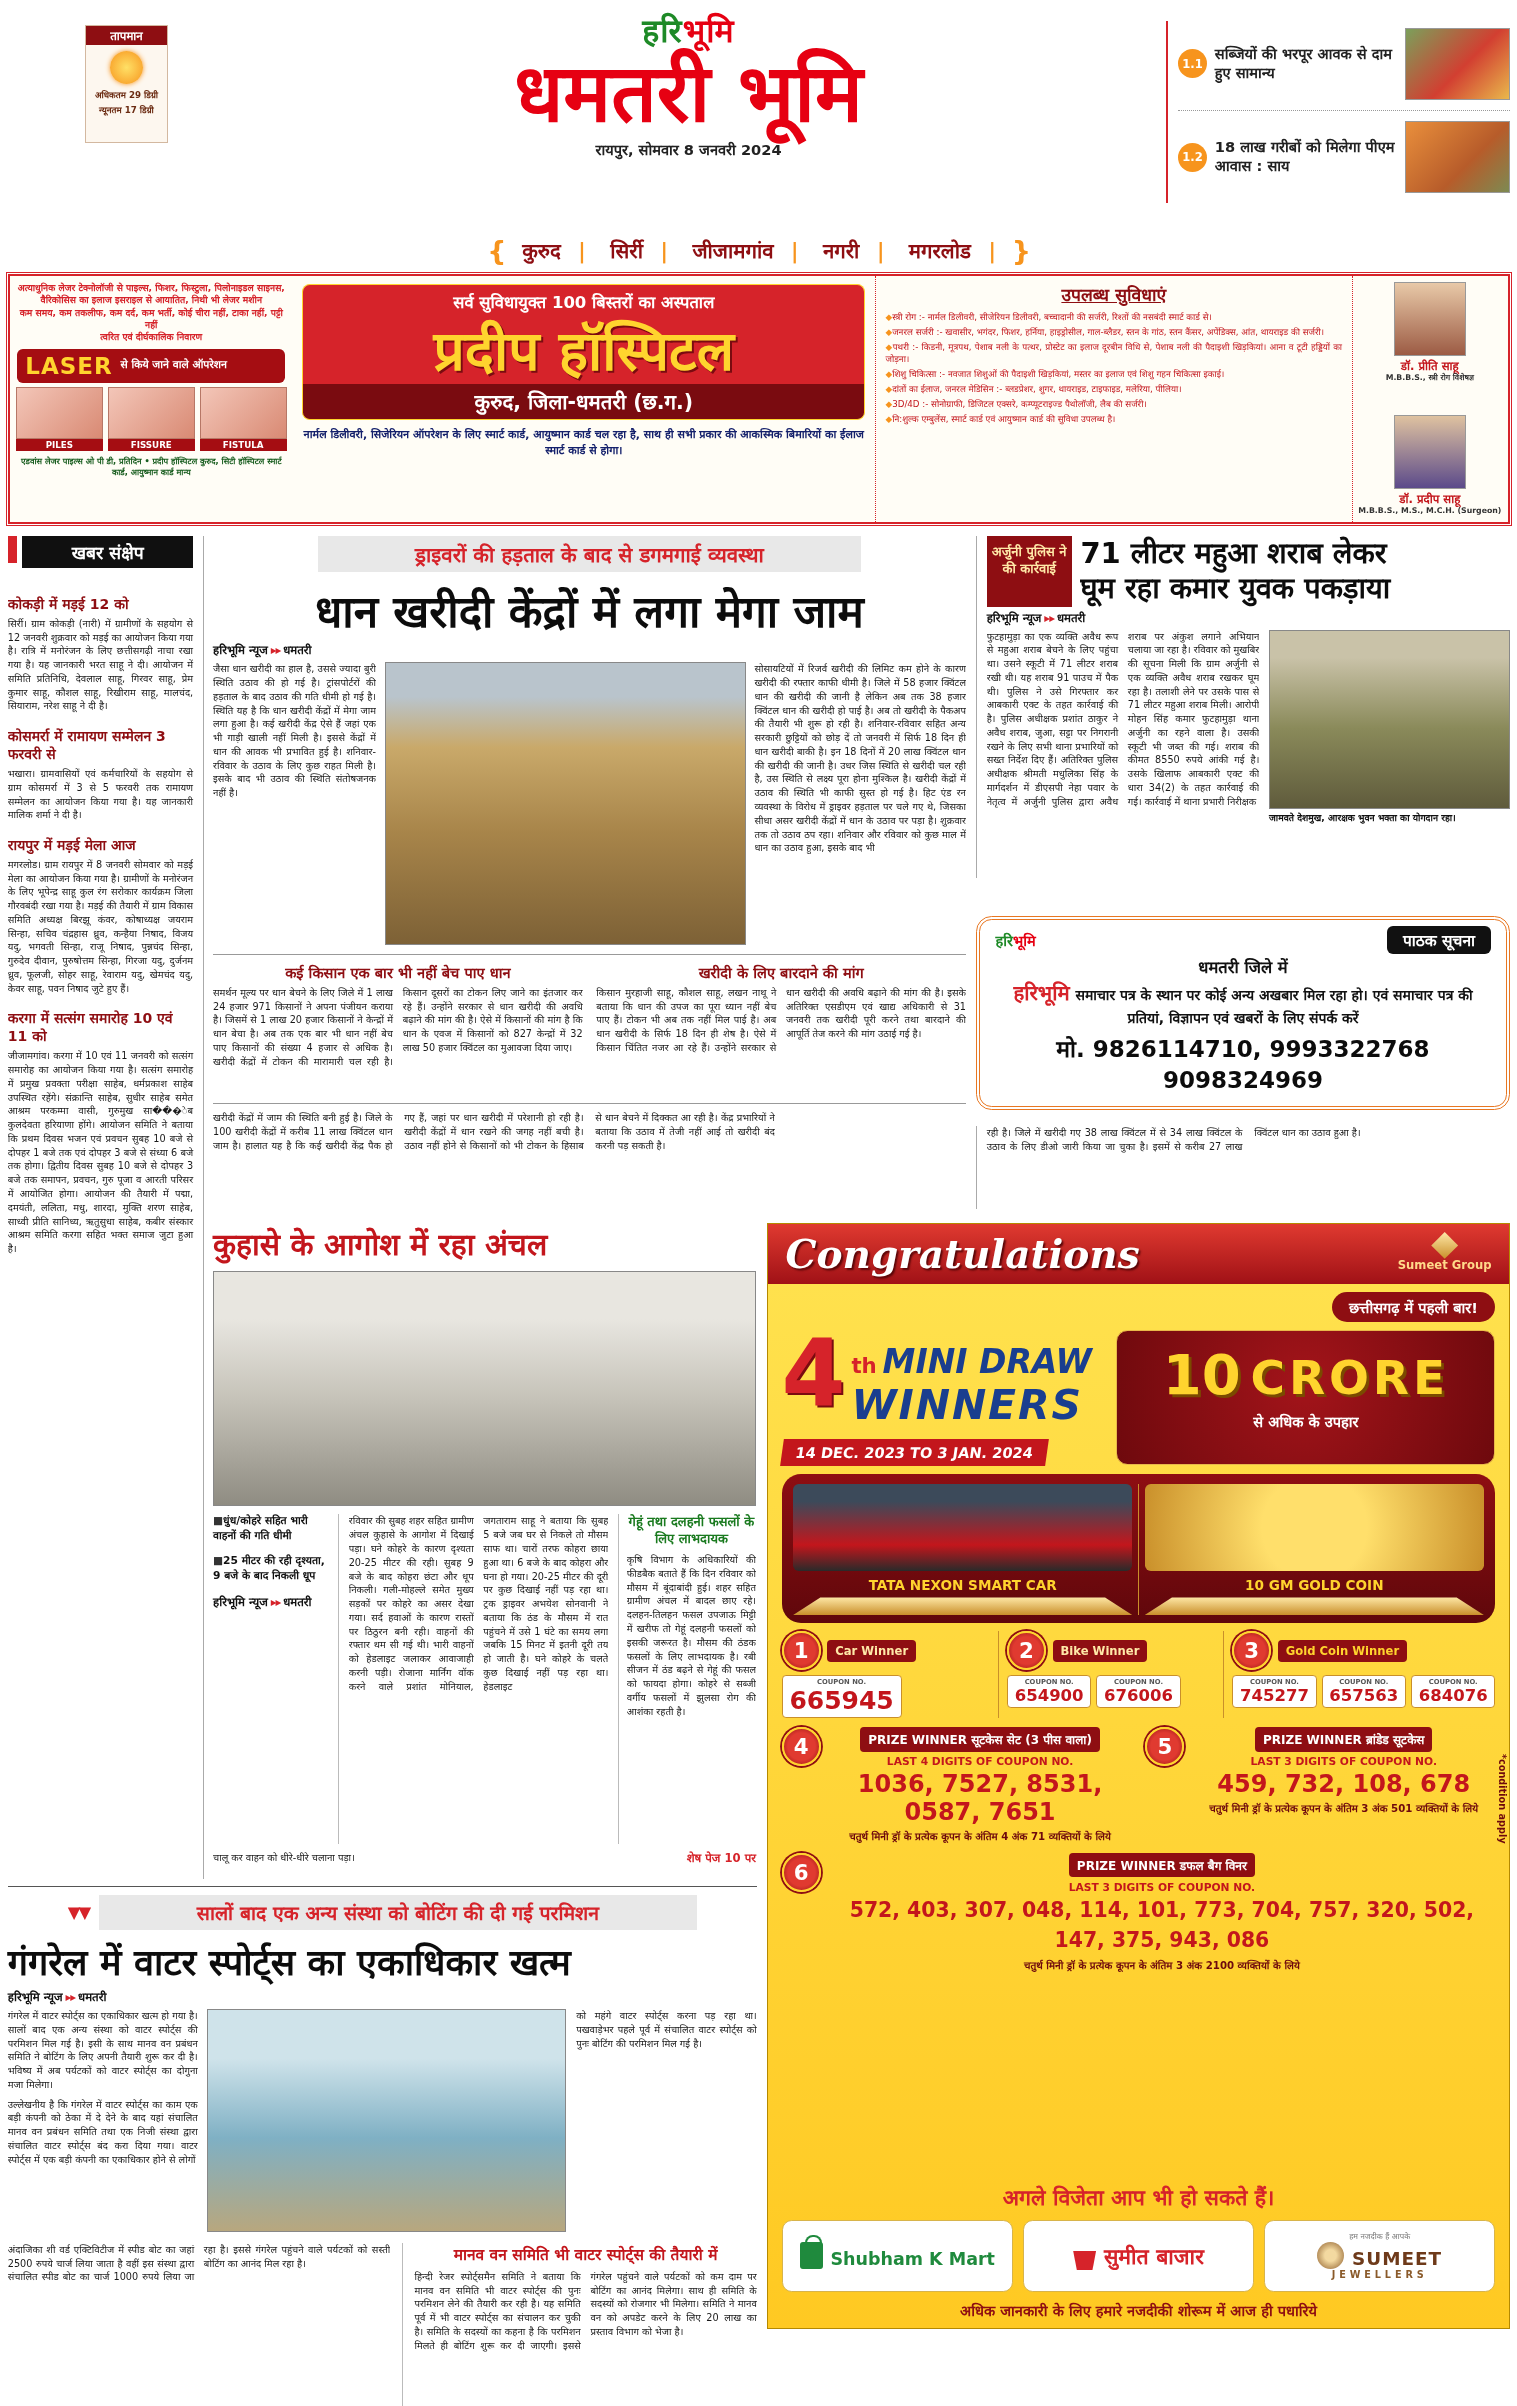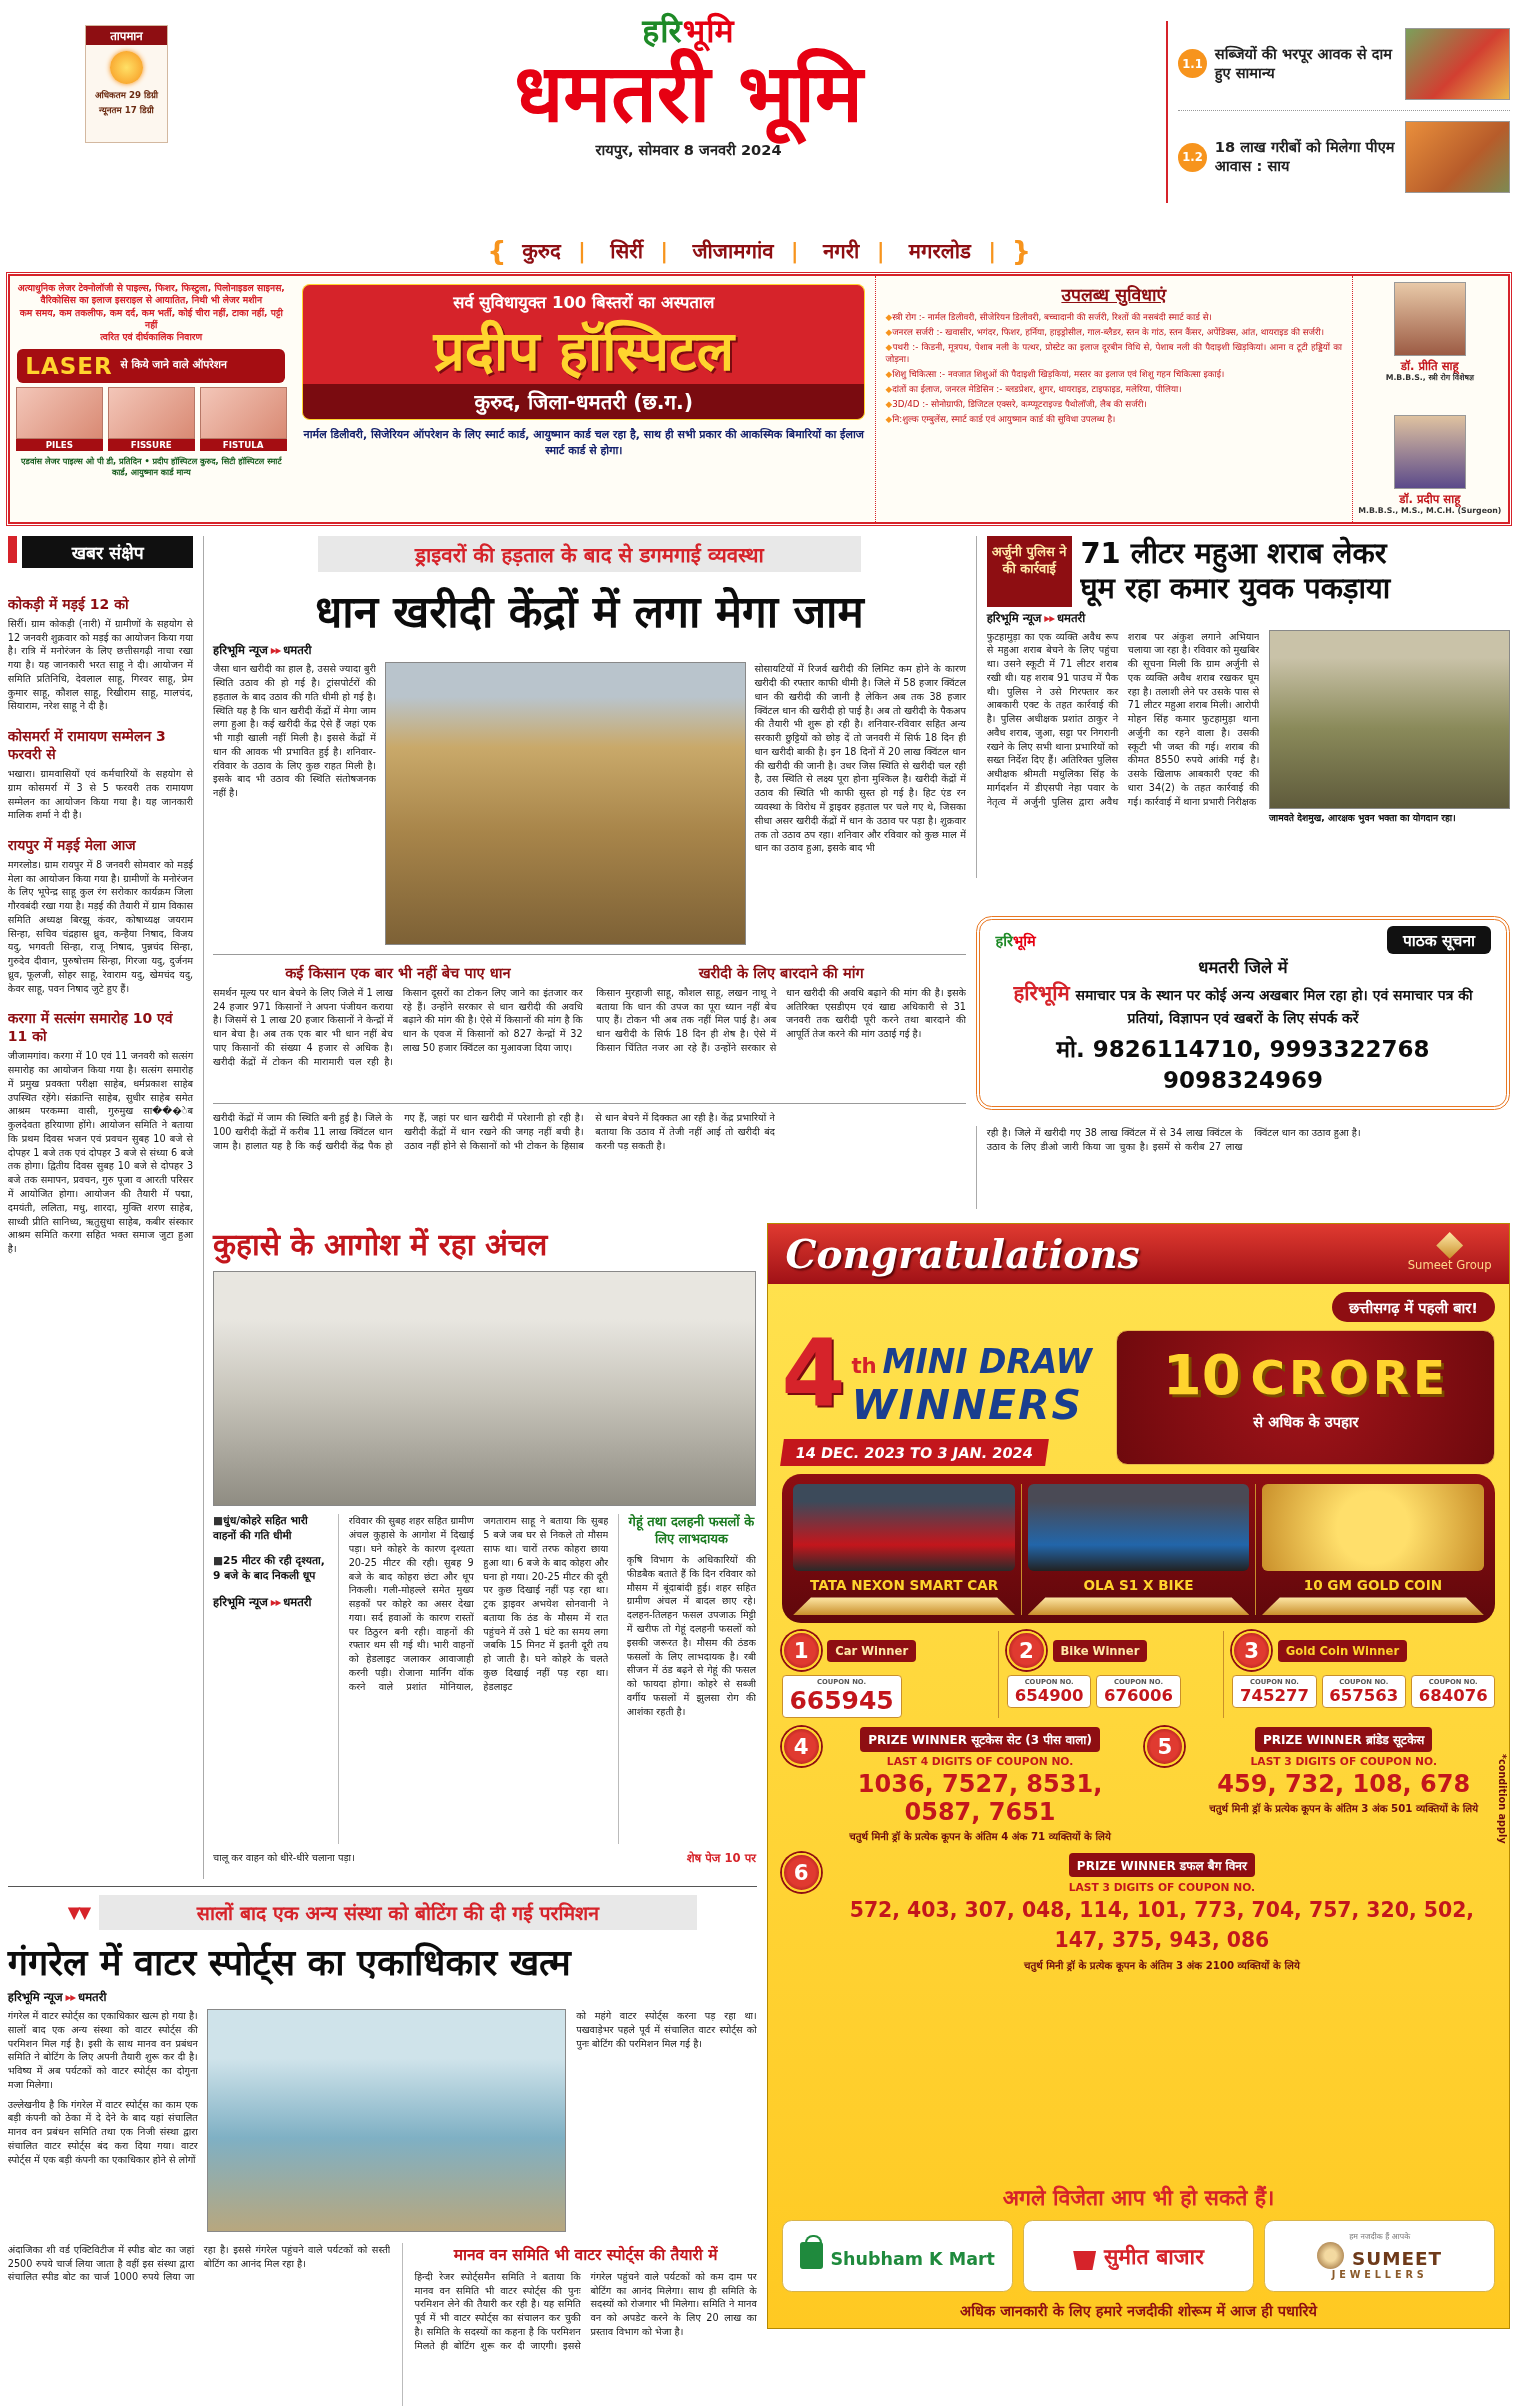--- a/index.html
+++ b/index.html
@@ -120,21 +120,21 @@
   .gehu{flex:0 0 138px;border-left:1px solid #bbb;padding-left:7.8px}
   .gehu-title{color:#1a7a1f;font-size:13px;font-weight:800;line-height:1.3;text-align:center;margin-bottom:4.9px}
   .gehu-body{height:291px;overflow:hidden}
   .fog-bottom{display:flex;justify-content:space-between;align-items:center;margin-top:5.8px}
   .jump{color:#d6232a;font-weight:800;font-size:11.6px}
 
   
   .ad{position:absolute;left:767px;top:1223px;width:743px;height:1106px;border:1px solid #b58900}
   .ad-banner{height:60px;background:linear-gradient(180deg,#e03a30,#a01116);display:flex;align-items:center;justify-content:space-between;padding:0 17.5px}
   .ad-script{font-family:"DejaVu Serif","Liberation Serif",serif;font-style:italic;font-weight:bold;color:#fff;font-size:39px;text-shadow:1.9px 1.9px 1.9px #5a0608}
-  .ad-logo{color:#ffd98a;font-size:11.6px;font-weight:normal;text-align:center}
+  .ad-logo{color:#ffd98a;font-size:11.6px;font-weight:bold;text-align:center}
   .diamond{width:19.4px;height:19.4px;margin:0 auto 2.9px;background:linear-gradient(135deg,#ffe9a8,#c98f2a);transform:rotate(45deg)}
   .ad-body{height:1044px;background:linear-gradient(180deg,#ffe14d,#ffc922);position:relative;padding:7.8px 13.6px;display:flex;flex-direction:column;gap:8.7px}
   .ft-row{text-align:right}
   .ft-box{display:inline-block;background:#8e0e12;color:#fff;font-size:14.6px;font-weight:800;padding:4.9px 17.5px;border-radius:17.5px}
   .ad-top{display:flex;gap:13.6px}
   .draw{width:45%}
   .draw-inner{display:flex;gap:5.8px}
   .d4{font-size:92px;font-weight:800;color:#d6232a;line-height:.95;text-shadow:1.9px 1.9px 0 #7a0b10}
   .draw-right{padding-top:11.6px}
   .dth{font-size:21.3px;font-weight:800;color:#d6232a;margin-right:5.8px}
@@ -428,25 +428,20 @@
           <div class="csub">से अधिक के उपहार</div>
         </div>
       </div>
       <div class="prod-panel">
         <div class="prod">
           <div class="prod-img car"></div>
           <div class="prod-lbl">TATA NEXON SMART CAR</div>
           <div class="pedestal"></div>
         </div>
         <div class="prod">
-          <div class="prod-img bike"></div>
-          <div class="prod-lbl">OLA S1 X BIKE</div>
-          <div class="pedestal"></div>
-        </div>
-        <div class="prod">
           <div class="prod-img coin"></div>
           <div class="prod-lbl">10 GM GOLD COIN</div>
           <div class="pedestal"></div>
         </div>
       </div>
       <div class="win-row">
         <div class="win">
           <div class="win-top">
             <div class="rosette">1</div>
             <div class="win-lbl">Car Winner</div>

